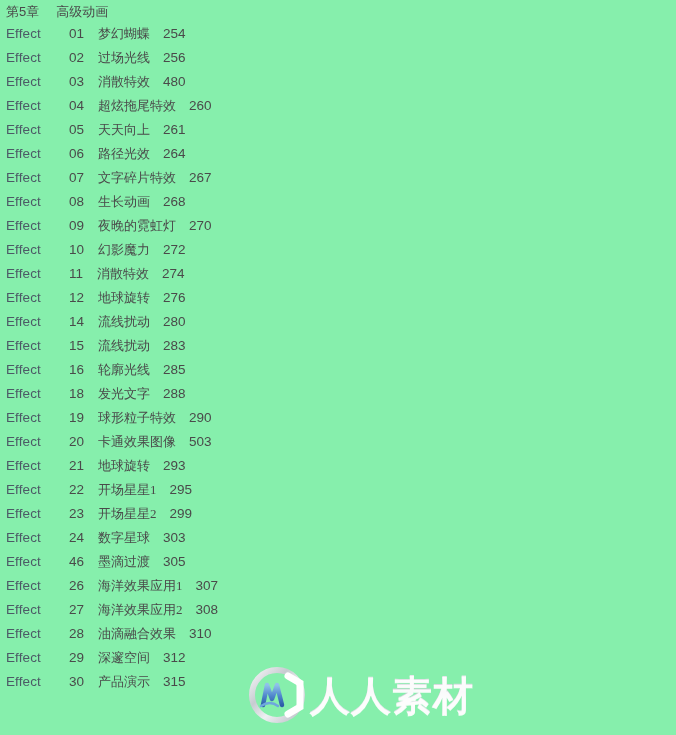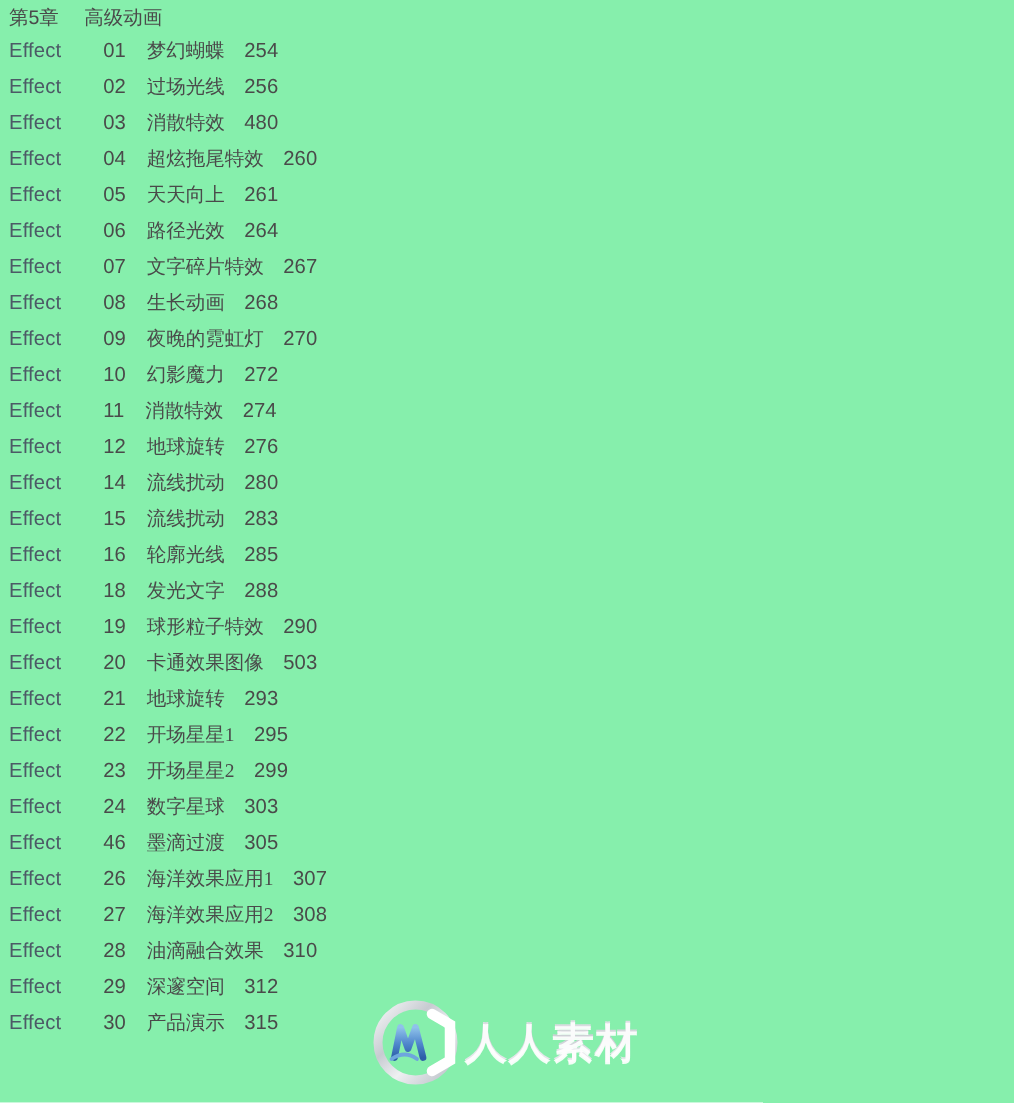--- a/index.html
+++ b/index.html
@@ -100,21 +100,21 @@
     left: 0;
     top: 4px;
     width: 58px;
     height: 58px;
   }
   #watermark .wm-text {
     position: absolute;
     left: 62px;
     top: 8px;
     font-family: "DejaVu Sans", "Liberation Sans", sans-serif;
-    font-size: 28px;
+    font-size: 40px;
     font-weight: bold;
     line-height: 50px;
     letter-spacing: 1px;
     color: #d8dade;
     background: linear-gradient(180deg, #f2f3f5 0%, #c9ccd2 45%, #e8eaed 62%, #d3d6db 100%);
     -webkit-background-clip: text;
     background-clip: text;
     -webkit-text-fill-color: transparent;
     text-shadow: 0 1px 0 rgba(255,255,255,0.9);
     white-space: nowrap;

